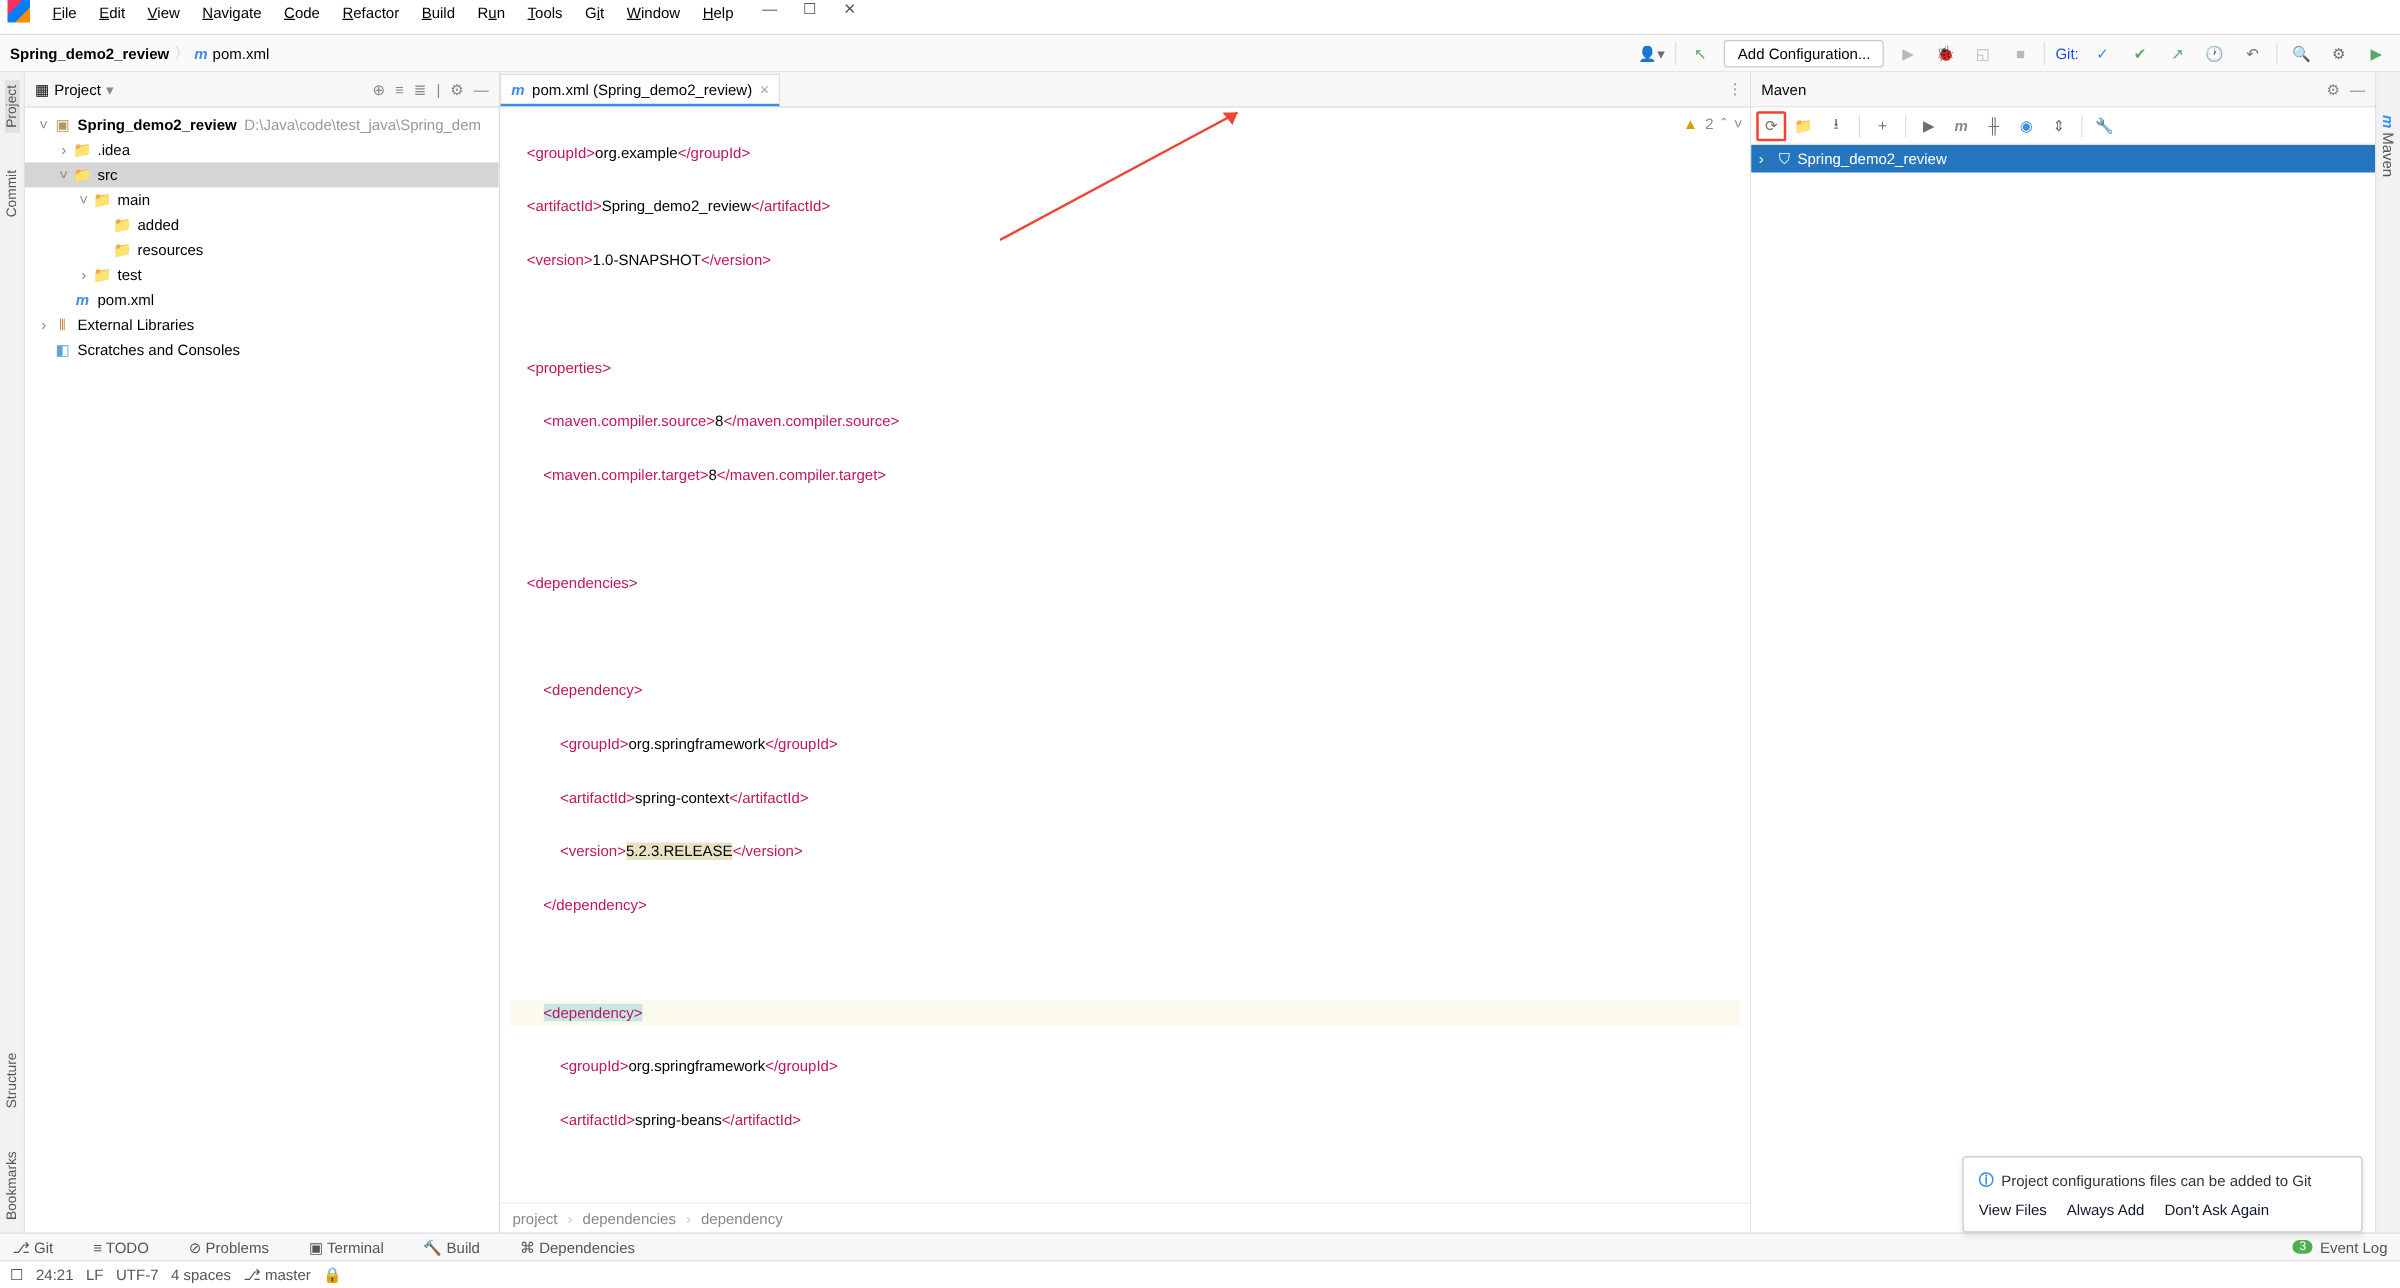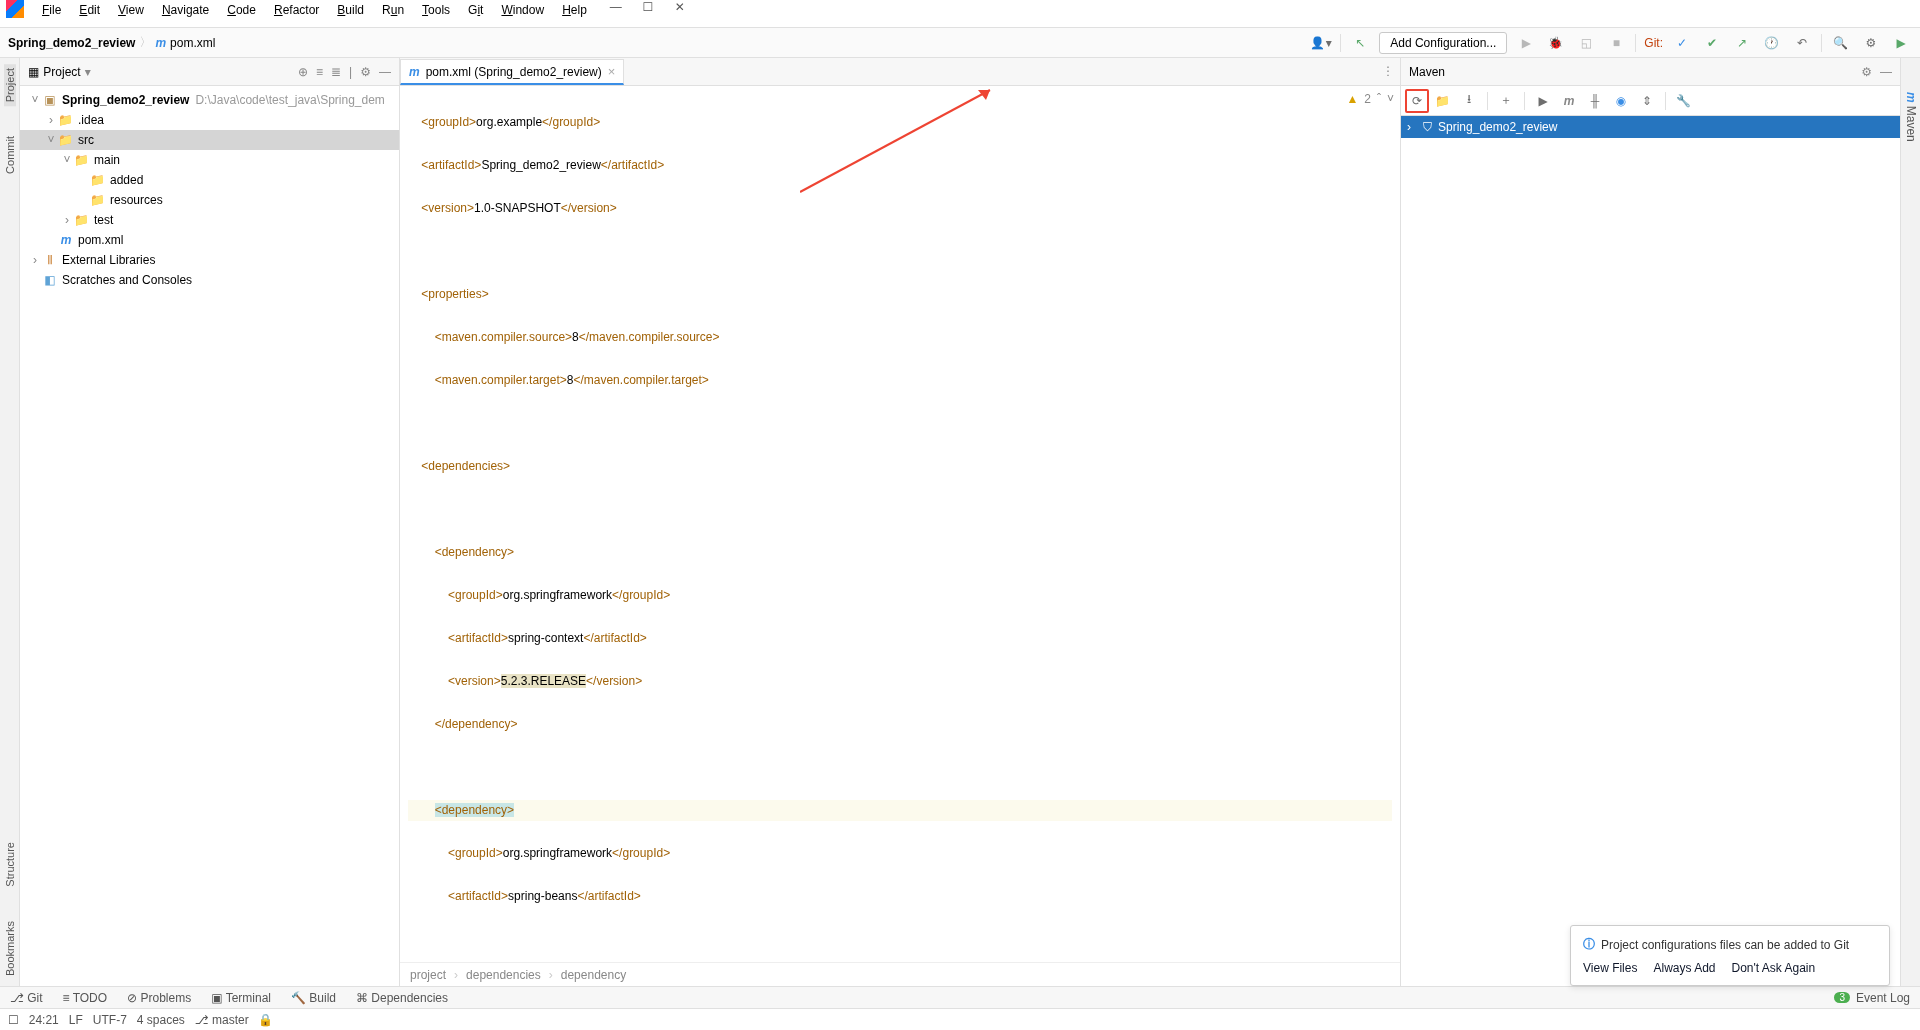--- a/index.html
+++ b/index.html
@@ -49,21 +49,21 @@
 
 
 .editor-wrap{flex:1;display:flex;flex-direction:column;min-width:0}
 .tabs{height:28px;display:flex;align-items:flex-end;background:#f7f7f7;border-bottom:1px solid #e0e0e0;position:relative}
 .tab{height:26px;display:flex;align-items:center;padding:0 8px;background:#fff;border:1px solid #e0e0e0;border-bottom:2px solid #3a8ee6;gap:6px}
 .tab .cls{color:#aaa;font-size:13px}
 .tabs .more{position:absolute;right:6px;top:6px;color:#888}
 .editor{flex:1;display:flex;min-height:0;position:relative;font-family:Consolas,monospace;font-size:13px}
 .gutter{width:44px;text-align:right;color:#a0a0a0;padding:4px 8px 4px 0;background:#fff;border-right:1px solid #f0f0f0;line-height:21.5px}
 .code{flex:1;padding:4px 8px;line-height:21.5px;white-space:pre;overflow:hidden}
-.tag{color:#a16207}
+.tag{color:#be185d}
 .hlv{background:#e9e3c5}
 .hld{background:#c8e6e6}
 .line.current{background:#fcfaed}
 .warn-strip{position:absolute;right:6px;top:6px;display:flex;align-items:center;gap:6px;color:#888;font-size:11px}
 .warn-strip .w{color:#d9a100}
 .arrow-ann{position:absolute;pointer-events:none}
 .bc-bottom{height:24px;display:flex;align-items:center;padding:0 10px;color:#888;gap:8px;border-top:1px solid #eee;font-size:11px}
 .bc-bottom .s{color:#ccc}
 
 
@@ -79,21 +79,21 @@
 .mv-row .ar{width:10px}
 
 
 .notif{position:absolute;right:30px;bottom:44px;width:320px;border:1px solid #ccc;background:#fff;border-radius:3px;padding:10px 12px;box-shadow:0 2px 6px rgba(0,0,0,.1)}
 .notif .hd{display:flex;align-items:center;gap:6px;color:#333;margin-bottom:8px}
 .notif .hd .i{color:#3a8ee6;font-weight:bold}
 .notif .links{display:flex;gap:16px}
 .notif .links span{color:#0f172a;cursor:pointer}
 
 
-.bottom-tools{height:22px;background:#f7f7f7;border-top:1px solid #e0e0e0;display:flex;align-items:center;padding:0 10px;gap:20px;color:#555;font-size:11px}
+.bottom-tools{height:22px;background:#f7f7f7;border-top:1px solid #e0e0e0;display:flex;align-items:center;padding:0 10px;gap:32px;color:#555;font-size:11px}
 .bottom-tools .r{margin-left:auto;display:flex;align-items:center;gap:6px}
 .bottom-tools .badge{background:#4caf50;color:#fff;border-radius:8px;padding:0 5px;font-size:10px}
 
 .status{height:22px;background:#fff;border-top:1px solid #e0e0e0;display:flex;align-items:center;padding:0 8px;color:#555;font-size:11px;gap:10px}
 .status .msg{flex:1;overflow:hidden}
 svg{display:block}
 </style>
 </head>
 <body>
 
@@ -130,21 +130,21 @@
   <div class="tb-right">
     <span class="tb-btn">👤▾</span>
     <span class="tb-sep"></span>
     <span class="tb-btn green">↖</span>
     <button class="add-config">Add Configuration...</button>
     <span class="tb-btn gray">▶</span>
     <span class="tb-btn gray">🐞</span>
     <span class="tb-btn gray">◱</span>
     <span class="tb-btn gray">■</span>
     <span class="tb-sep"></span>
-    <span style="color:#c2410c">Git:</span>
+    <span style="color:#1d4ed8">Git:</span>
     <span class="tb-btn" style="color:#3a8ee6">✓</span>
     <span class="tb-btn green">✔</span>
     <span class="tb-btn green">↗</span>
     <span class="tb-btn">🕐</span>
     <span class="tb-btn">↶</span>
     <span class="tb-sep"></span>
     <span class="tb-btn">🔍</span>
     <span class="tb-btn">⚙</span>
     <span class="tb-btn" style="color:#59a869">▶</span>
   </div>

